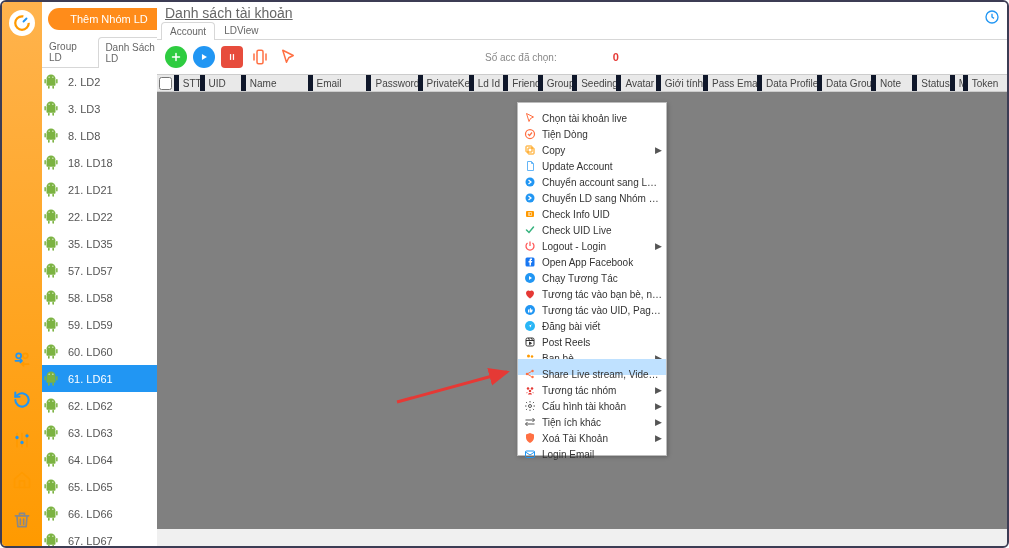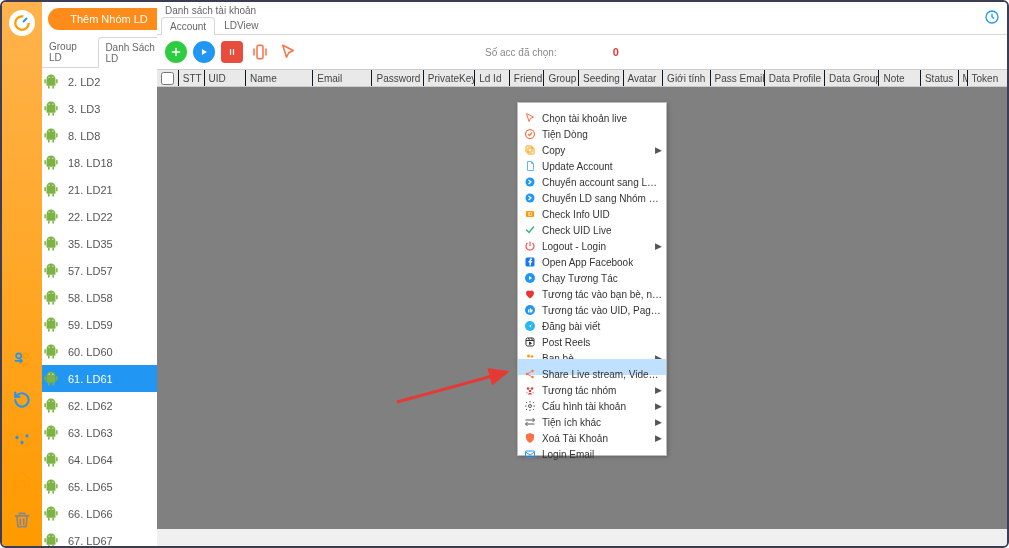--- a/index.html
+++ b/index.html
@@ -23,39 +23,39 @@
   .ld-list { flex: 1; overflow-y: auto; overflow-x: hidden; }
   .ld-list::-webkit-scrollbar { width: 14px; }
   .ld-list::-webkit-scrollbar-track { background: #f0f0f0; }
   .ld-list::-webkit-scrollbar-thumb { background: #c8c8c8; border-radius: 2px; }
   .ld-item { display: flex; align-items: center; height: 27px; color: #555; cursor: pointer; }
   .ld-item.selected { background: #2196f3; color: #fff; }
   .android-icon { width: 18px; height: 18px; margin-right: 8px; flex-shrink: 0; }
 
   
   .main { position: absolute; left: 155px; right: 0; top: 0; bottom: 0; background: #fff; display: flex; flex-direction: column; }
-  .main-title { padding: 3px 8px 0 8px; font-size: 10px; color: #666; }
+  .main-title { padding: 3px 8px 0 8px; font-size: 14px; color: #666; text-decoration: underline; }
   .main-tabs { display: flex; border-bottom: 1px solid #d7d7d7; font-size: 10px; padding-left: 4px; }
   .main-tab { padding: 3px 8px; color: #666; border: 1px solid transparent; border-bottom: none; cursor: pointer; }
   .main-tab.active { background: #fff; border-color: #d7d7d7; border-radius: 4px 4px 0 0; position: relative; top: 1px; }
 
   .toolbar { display: flex; align-items: center; padding: 6px 8px; gap: 6px; }
   .circ-btn { width: 22px; height: 22px; border-radius: 50%; display: flex; align-items: center; justify-content: center; color: #fff; cursor: pointer; }
   .c-green { background: #2ecc40; }
   .c-blue { background: #2196f3; }
   .sq-btn { width: 22px; height: 22px; border-radius: 4px; background: #e74c3c; color: #fff; display: flex; align-items: center; justify-content: center; cursor: pointer; font-size: 10px; }
   .tb-icon { width: 22px; height: 22px; display: flex; align-items: center; justify-content: center; color: #ff7043; cursor: pointer; }
   .tb-icon svg { width: 18px; height: 18px; }
   .sel-count { margin-left: 180px; color: #888; font-size: 10px; }
   .count-val { color: #e53935; margin-left: 50px; font-weight: bold; }
   .tb-flex { flex: 1; }
 
   
   .thead { display: flex; align-items: center; background: #e9e9e9; border-top: 1px solid #ccc; border-bottom: 1px solid #ccc; font-size: 10px; color: #444; height: 18px; }
-  .thead > div { padding: 0 4px; border-right: 1px solid #0f172a; white-space: nowrap; overflow: hidden; height: 100%; display: flex; align-items: center; }
+  .thead > div { padding: 0 4px; border-right: 5px solid #0f172a; white-space: nowrap; overflow: hidden; height: 100%; display: flex; align-items: center; }
   .thead input[type=checkbox] { margin: 0; }
   .tbody { flex: 1; background: #808080; position: relative; }
   .hscroll { position: absolute; left: 0; bottom: 0; width: 100%; height: 17px; overflow-x: scroll; background: #f0f0f0; }
   .hscroll-inner { width: 1400px; height: 1px; }
   .clock { position: absolute; top: 6px; right: 6px; width: 18px; height: 18px; display:flex; align-items:center; justify-content:center; color:#2196f3;}
 
   
   .ctx { position: absolute; left: 515px; top: 100px; width: 150px; background: #fff; border: 1px solid #bcbcbc; box-shadow: 1px 1px 4px rgba(0,0,0,.25); font-size: 10px; z-index: 10; }
   .ctx-item { display: flex; align-items: center; height: 16px; padding: 14px 4px 0 4px; color: #333; cursor: pointer; position: relative; }
   .ctx-item.highlight { background: #bfe1ff; }

